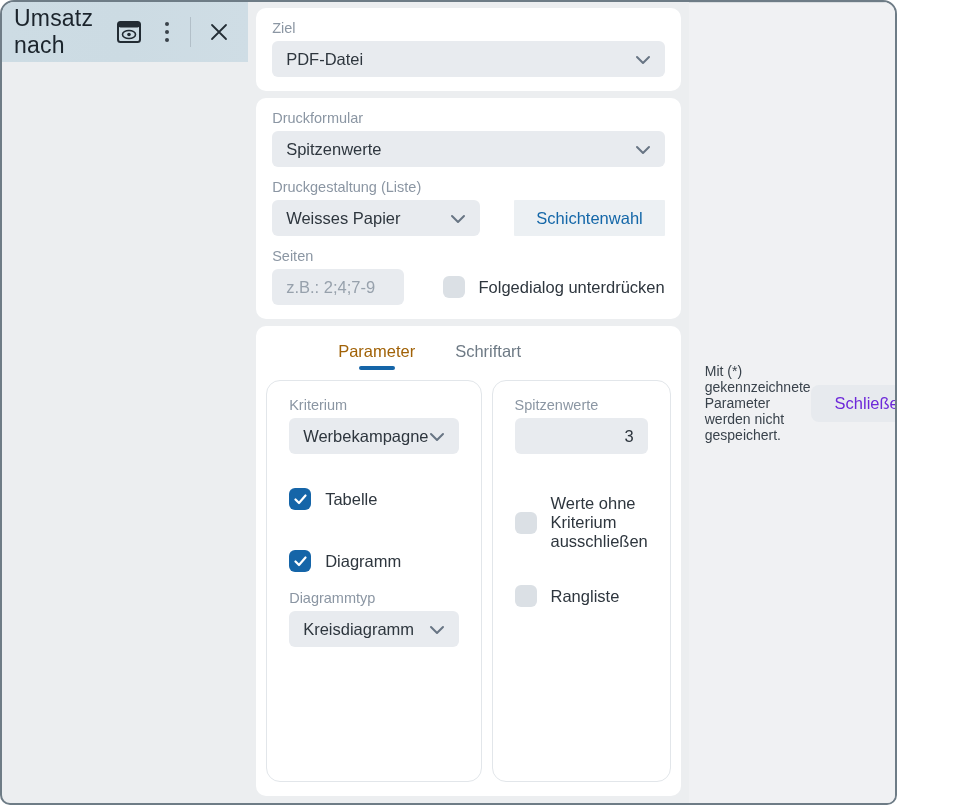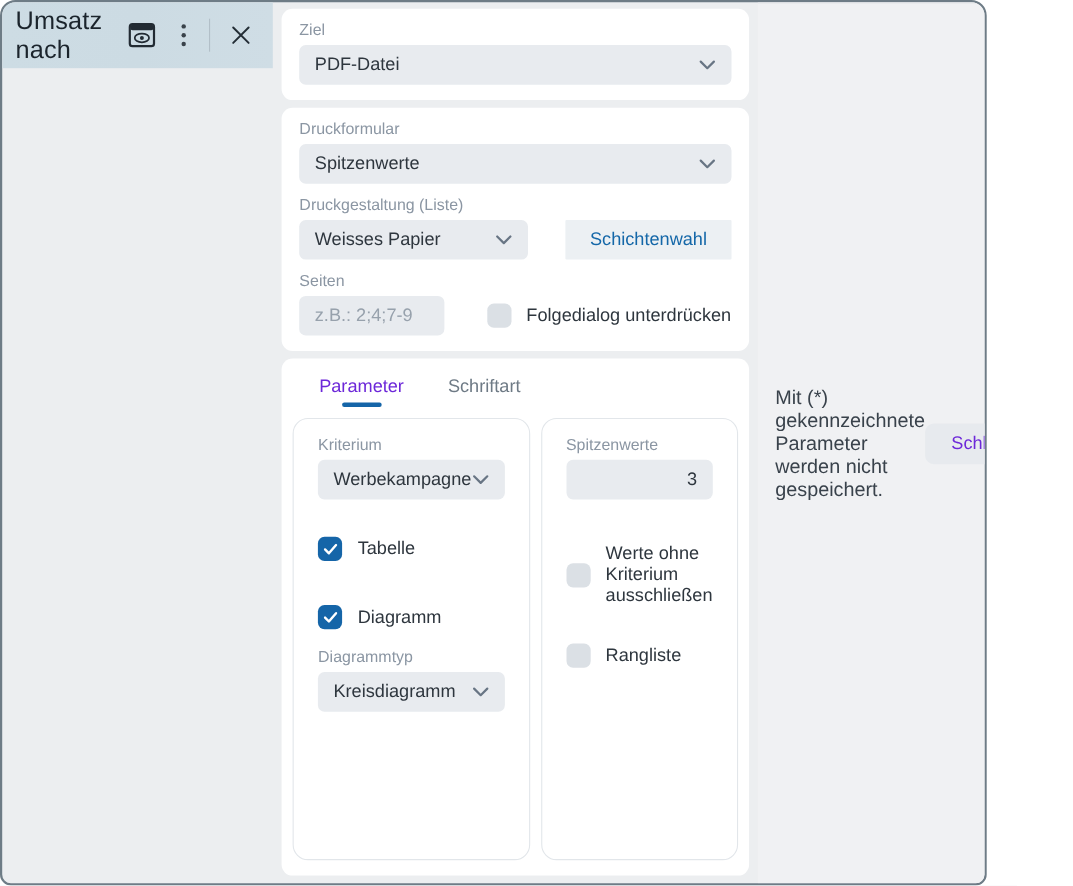--- a/index.html
+++ b/index.html
@@ -64,37 +64,37 @@
     display: flex; align-items: center; justify-content: center; flex: 0 0 22px;
   }
   .cb svg { display: none; width: 13px; height: 11px; }
   .cb.checked { background: #1565a8; }
   .cb.checked svg { display: block; }
   .cblabel { margin-left: 14px; font-size: 16.5px; color: #2e363e; }
   .seiten-cb { margin-left: 17px; margin-bottom: 7px; flex: 0 0 auto; }
   
   .tabs { display: flex; padding: 0 30px; gap: 32px; }
   .tab { padding: 6px 4px 9px; font-size: 16.5px; color: #6e7a85; cursor: pointer; position: relative; }
-  .tab.active { color: #6d28d9; }
+  .tab.active { color: #a16207; margin-left: 48px; }
   .tab.active::after {
     content: ""; position: absolute; left: 50%; transform: translateX(-50%);
     bottom: 0; width: 36px; height: 4px; border-radius: 3px; background: #1565a8;
   }
   
   .panels { display: flex; gap: 10px; margin: 10px 10px 0 10px; flex: 1; }
   .panel { flex: 1; border: 1px solid #e2e6ea; border-radius: 14px; padding: 16px 22px; }
   .cb-block1 { margin-top: 34px; }
   .cb-block2 { margin-top: 40px; }
   .dtype-label { margin-top: 18px; }
   
   .footer {
     flex: 0 0 63px; background: #f0f1f3; border-top: 1px solid #d9dde0;
     display: flex; align-items: center; padding: 0 16px;
   }
-  .footer-note { font-size: 18px; color: #39424b; flex: 1; }
+  .footer-note { font-size: 14px; color: #39424b; flex: 1; }
   .btn-close {
     height: 37px; padding: 0 24px; background: #e7eaee; border: none; border-radius: 8px;
     color: #6d28d9; font-size: 16.5px; cursor: pointer; font-family: "Liberation Sans", sans-serif;
   }
   .btn-ok {
     height: 37px; width: 90px; margin-left: 13px; background: #1866a8; border: none; border-radius: 8px;
     color: #7dd3fc; font-size: 16.5px; cursor: pointer; font-family: "Liberation Sans", sans-serif;
   }
 </style>
 </head>

